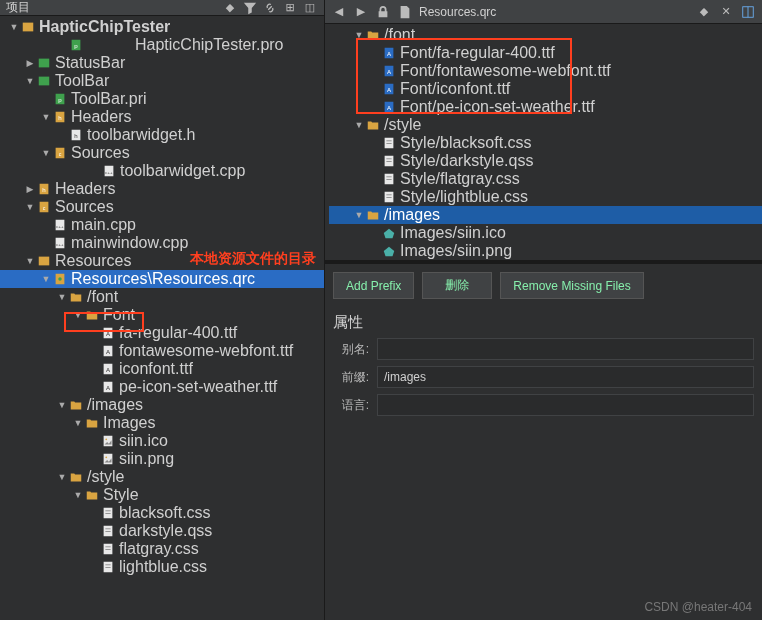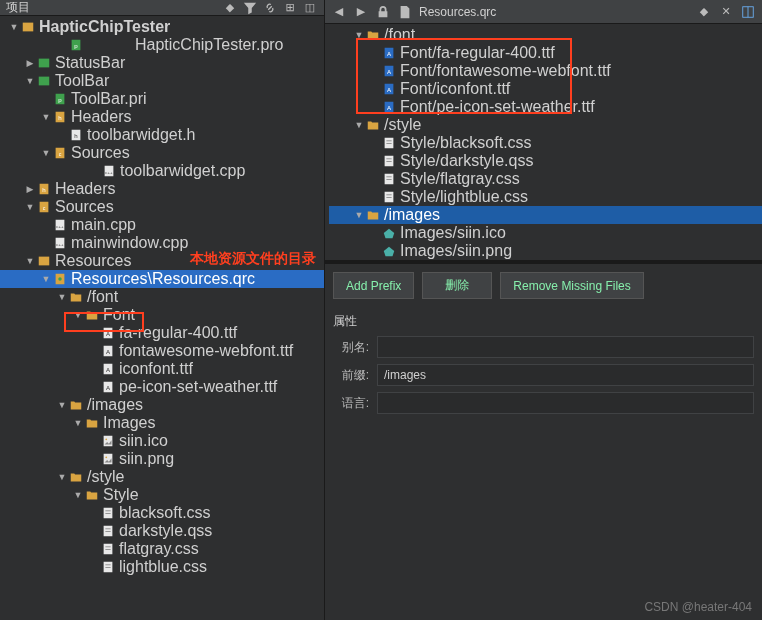--- a/index.html
+++ b/index.html
@@ -20,21 +20,21 @@
 .arrow.empty { visibility: hidden; }
 .ficon { width: 16px; height: 14px; display: inline-flex; align-items: center; justify-content: center; margin-right: 3px; }
 .ficon svg { width: 14px; height: 14px; }
 .node-label { font-size: 16px; }
 .red-box { border: 2px solid #ff3f1f; position: absolute; pointer-events: none; }
 .red-text { color: #ff3f1f; font-size: 14px; font-weight: bold; position: absolute; pointer-events: none; }
 .tab-bar { height: 24px; background: #404244; display: flex; align-items: center; padding: 0 6px; gap: 6px; border-bottom: 1px solid #1a1a1a; }
 .button-row { display: flex; gap: 8px; padding: 8px; background: #2e2f30; }
 .btn { background: #404244; border: 1px solid #555; color: #86efac; padding: 4px 12px; font-size: 12px; cursor: pointer; }
 .props { padding: 6px 8px; }
-.props-title { font-size: 12px; color: #d0d0d0; margin-bottom: 6px; }
+.props-title { font-size: 15px; color: #d0d0d0; margin-bottom: 6px; }
 .prop-row { display: flex; align-items: center; margin-bottom: 6px; gap: 8px; }
 .prop-label { width: 36px; text-align: right; color: #bbb; font-size: 12px; }
 .prop-input { flex: 1; background: #2a2b2c; border: 1px solid #404244; color: #d0d0d0; padding: 3px 6px; font-size: 12px; height: 22px; }
 .watermark { position: absolute; bottom: 6px; right: 10px; color: #777; font-size: 12px; }
 .divider { height: 4px; background: #1a1a1a; cursor: ns-resize; }
 </style>
 </head>
 <body>
 
 <div class="container">

